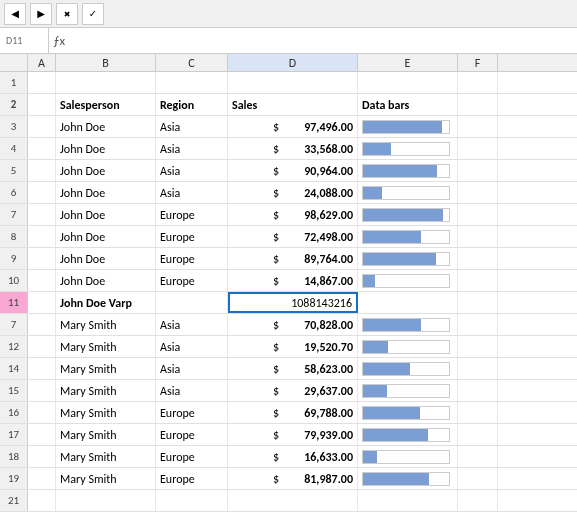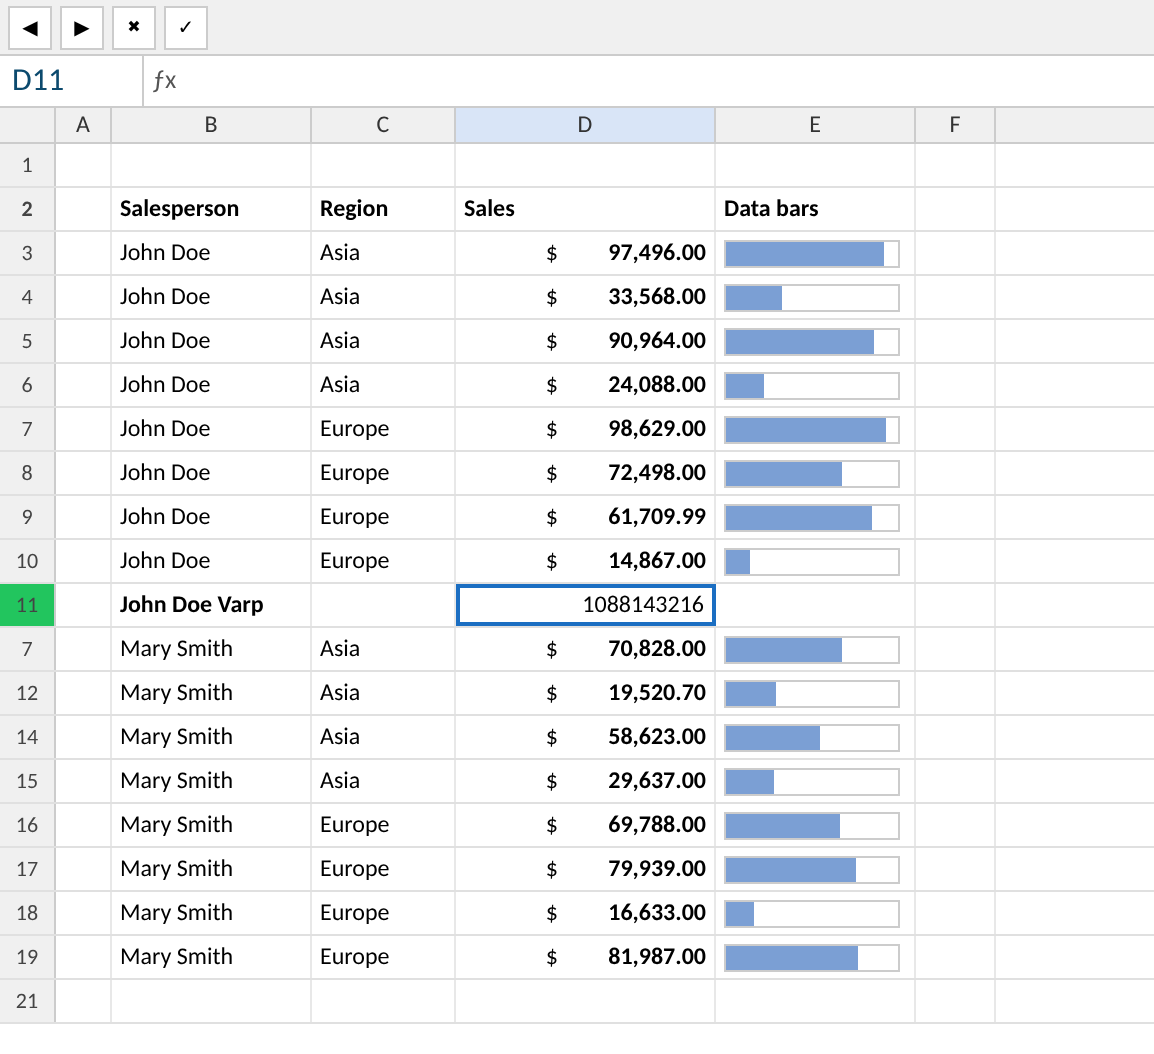--- a/index.html
+++ b/index.html
@@ -31,28 +31,28 @@
       font-size: 10px;
     }
     .formula-bar {
       display: flex;
       align-items: center;
       height: 26px;
       border-bottom: 1px solid #ccc;
       background: #fff;
     }
     .name-box {
-      width: 72px;
+      width: 49px;
       height: 100%;
       border-right: 1px solid #ccc;
       padding: 0 6px;
       display: flex;
       align-items: center;
-      font-size: 16px;
-      color: #0c4a6e;
+      font-size: 10px;
+      color: #737373;
     }
     .formula-icons {
       display: flex;
       align-items: center;
       padding: 0 4px;
       gap: 6px;
       color: #555;
       font-size: 13px;
     }
     .formula-text {
@@ -178,21 +178,21 @@
     }
     .currency-symbol { color: #000; }
     .currency-value { text-align: right; min-width: 70px; font-weight: bold; }
 
     
     .col-header-selected {
       background: #d9e5f7;
     }
     
     .row-num-selected {
-      background: #22c55e;
+      background: #f9a8d4;
     }
   </style>
 </head>
 <body>
 
 <div class="toolbar">
   <div class="toolbar-btn">◀</div>
   <div class="toolbar-btn">▶</div>
   <div class="toolbar-btn" style="font-size:8px;">✖</div>
   <div class="toolbar-btn">✓</div>
@@ -348,21 +348,21 @@
         <div class="cell cell-f"></div>
       </div>
       <div class="spreadsheet-row">
         <div class="row-num">9</div>
         <div class="cell" style="width: 28px; min-width: 28px;"></div>
         <div class="cell cell-b">John Doe</div>
         <div class="cell cell-c">Europe</div>
         <div class="cell cell-d cell-right">
           <div class="currency-cell">
             <span class="currency-symbol">$</span>
-            <span class="currency-value">61,709.99</span>
+            <span class="currency-value">89,764.00</span>
           </div>
         </div>
         <div class="cell cell-e">
           <div class="data-bar-container">
             <div class="data-bar-fill" style="width: 85%;"></div>
           </div>
         </div>
         <div class="cell cell-f"></div>
       </div>
       <div class="spreadsheet-row">

